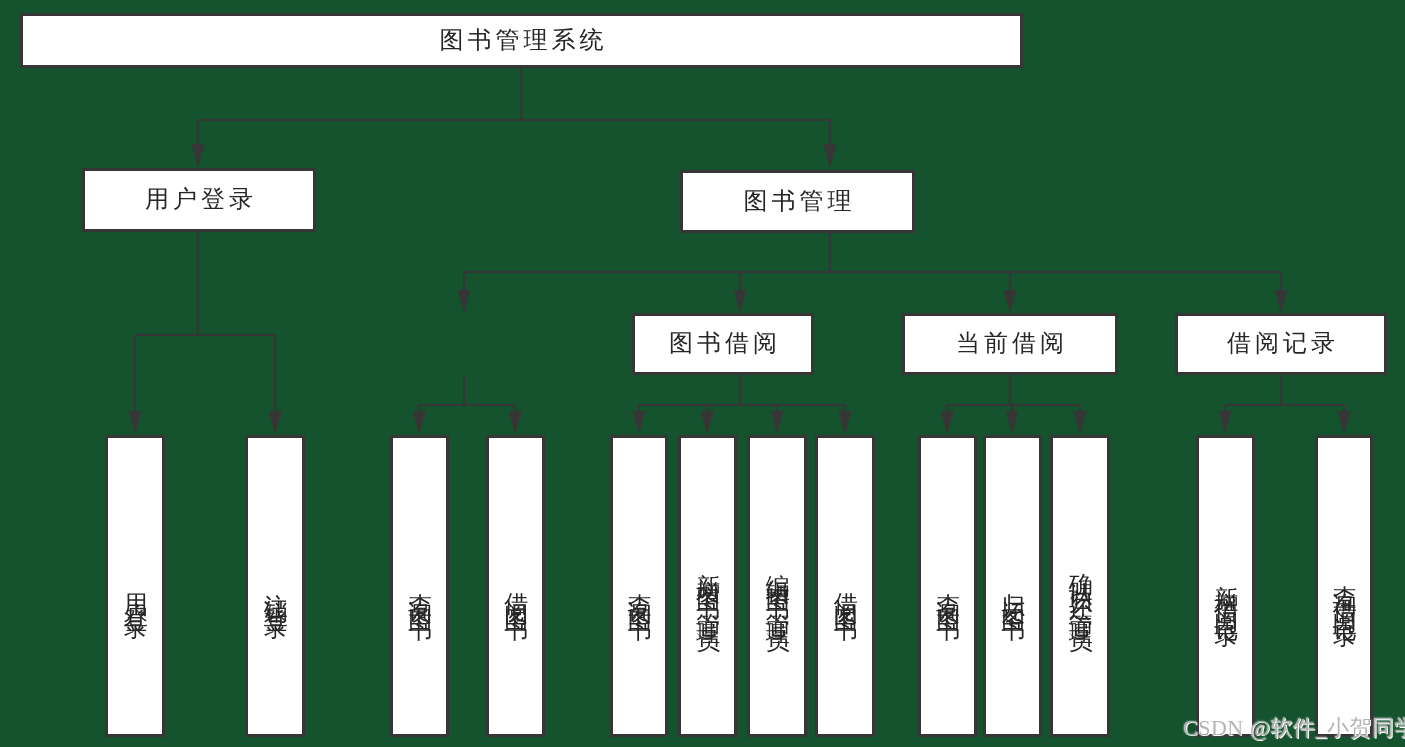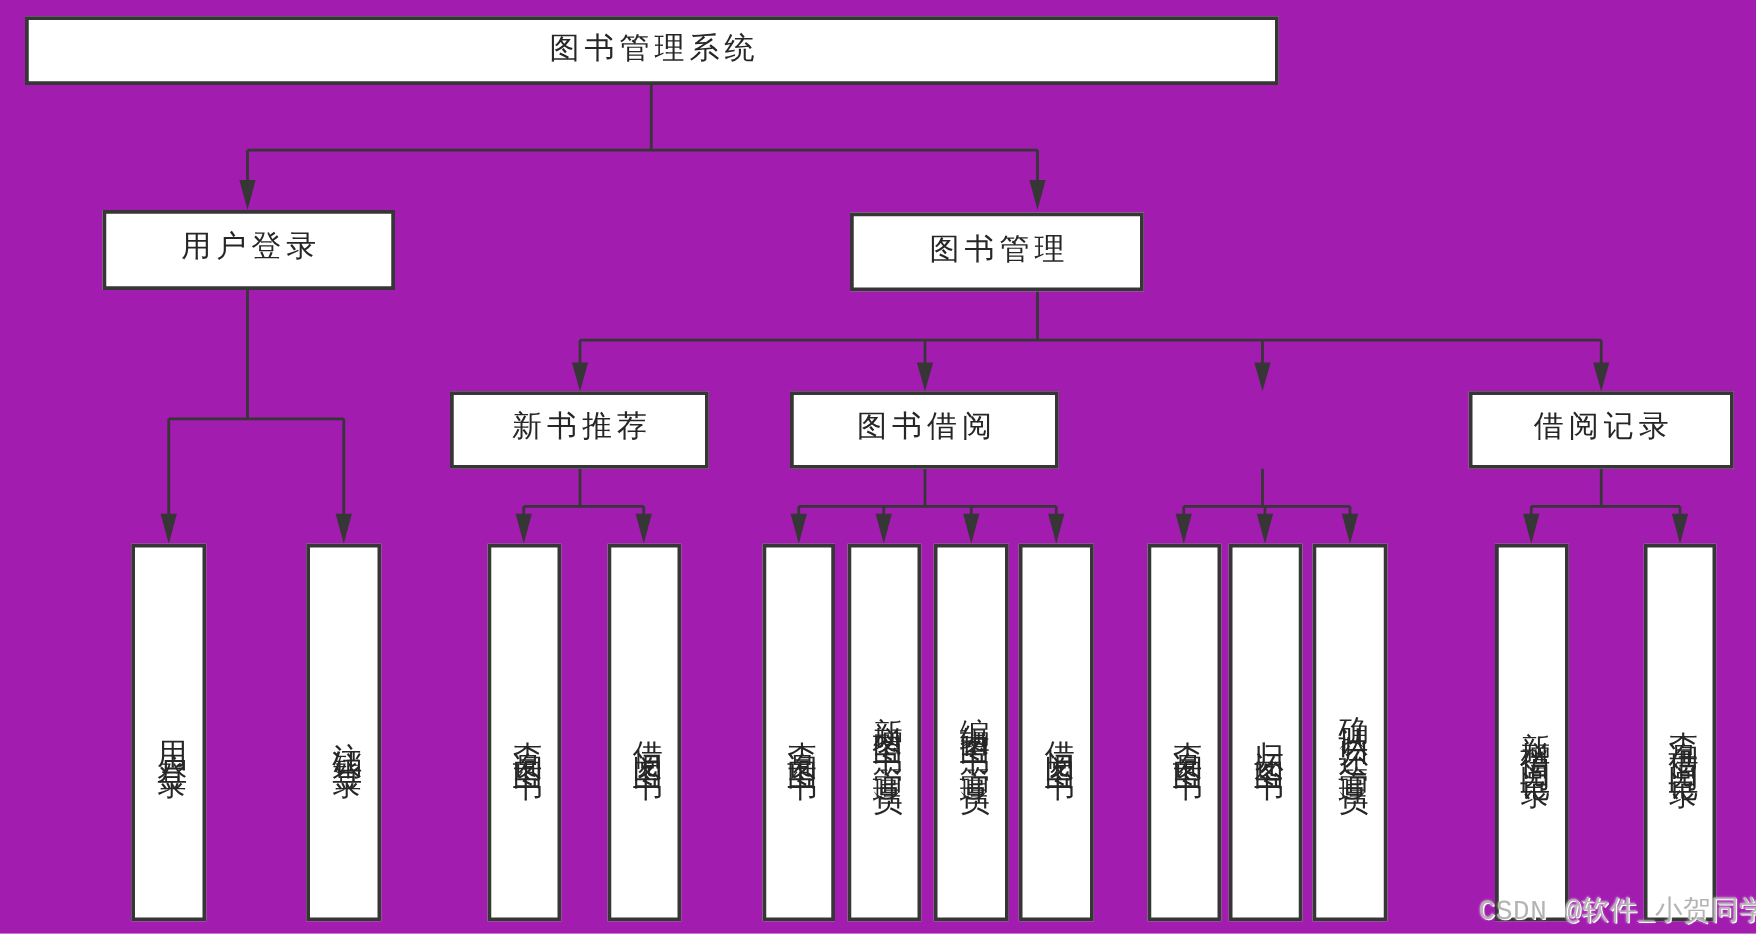--- a/index.html
+++ b/index.html
@@ -1,18 +1,18 @@
 <!DOCTYPE html>
 <html><head>
 <meta charset="utf-8">
 <style>
   html,body { margin:0; padding:0; background:#ffffff; }
   .canvas {
-    position:relative; width:1405px; height:747px; background:#a21caf;
-    font-family:Liberation Mono, monospace; overflow:hidden;
+    position:relative; width:1405px; height:747px; background:#14532d;
+    font-family:Liberation Serif, serif; overflow:hidden;
   }
   .wires { position:absolute; left:0; top:0; width:1405px; height:747px; }
   .wires path { stroke:#363636; stroke-width:2.2; fill:none; }
   .wires polygon { fill:#363636; stroke:none; }
   .box {
     position:absolute; box-sizing:border-box; background:#ffffff;
     border:3px solid #363636; color:#262626;
     display:flex; align-items:center; justify-content:center;
     text-align:center; line-height:1.15;
   }
@@ -63,22 +63,22 @@
     <path d="M1281 375 V405 M1225 405 H1344 M1225 405 V413 M1344 405 V413"></path>
     <polygon points="1218.5,411 1231.5,411 1225,435"></polygon>
     <polygon points="1337.5,411 1350.5,411 1344,435"></polygon>
   </svg>
 
   <div class="box h" style="left:20px; top:13px; width:1003px; height:55px;">图书管理系统</div>
 
   <div class="box h" style="left:82px; top:168px; width:234px; height:64px;">用户登录</div>
   <div class="box h" style="left:680px; top:170px; width:235px; height:63px;">图书管理</div>
 
-  <div class="box h" style="left:360px; top:313px; width:207px; height:62px;">新书推荐</div>
-  <div class="box h" style="left:632px; top:313px; width:215px; height:62px;">图书借阅</div>
+  <div class="box h" style="left:632px; top:313px; width:182px; height:62px;">图书借阅</div>
+  <div class="box h" style="left:902px; top:313px; width:216px; height:62px;">当前借阅</div>
   <div class="box h" style="left:1175px; top:313px; width:212px; height:62px;">借阅记录</div>
 
   <div class="box v" style="left:105px; top:435px; width:60px; height:302px;">用户登录</div>
   <div class="box v" style="left:245px; top:435px; width:60px; height:302px;">注销登录</div>
 
   <div class="box v" style="left:390px; top:435px; width:59px; height:302px;">查询图书</div>
   <div class="box v" style="left:486px; top:435px; width:59px; height:302px;">借阅图书</div>
 
   <div class="box v" style="left:610px; top:435px; width:58px; height:302px;">查询图书</div>
   <div class="box v" style="left:678px; top:435px; width:59px; height:302px;">新增图书（管理员）</div>

